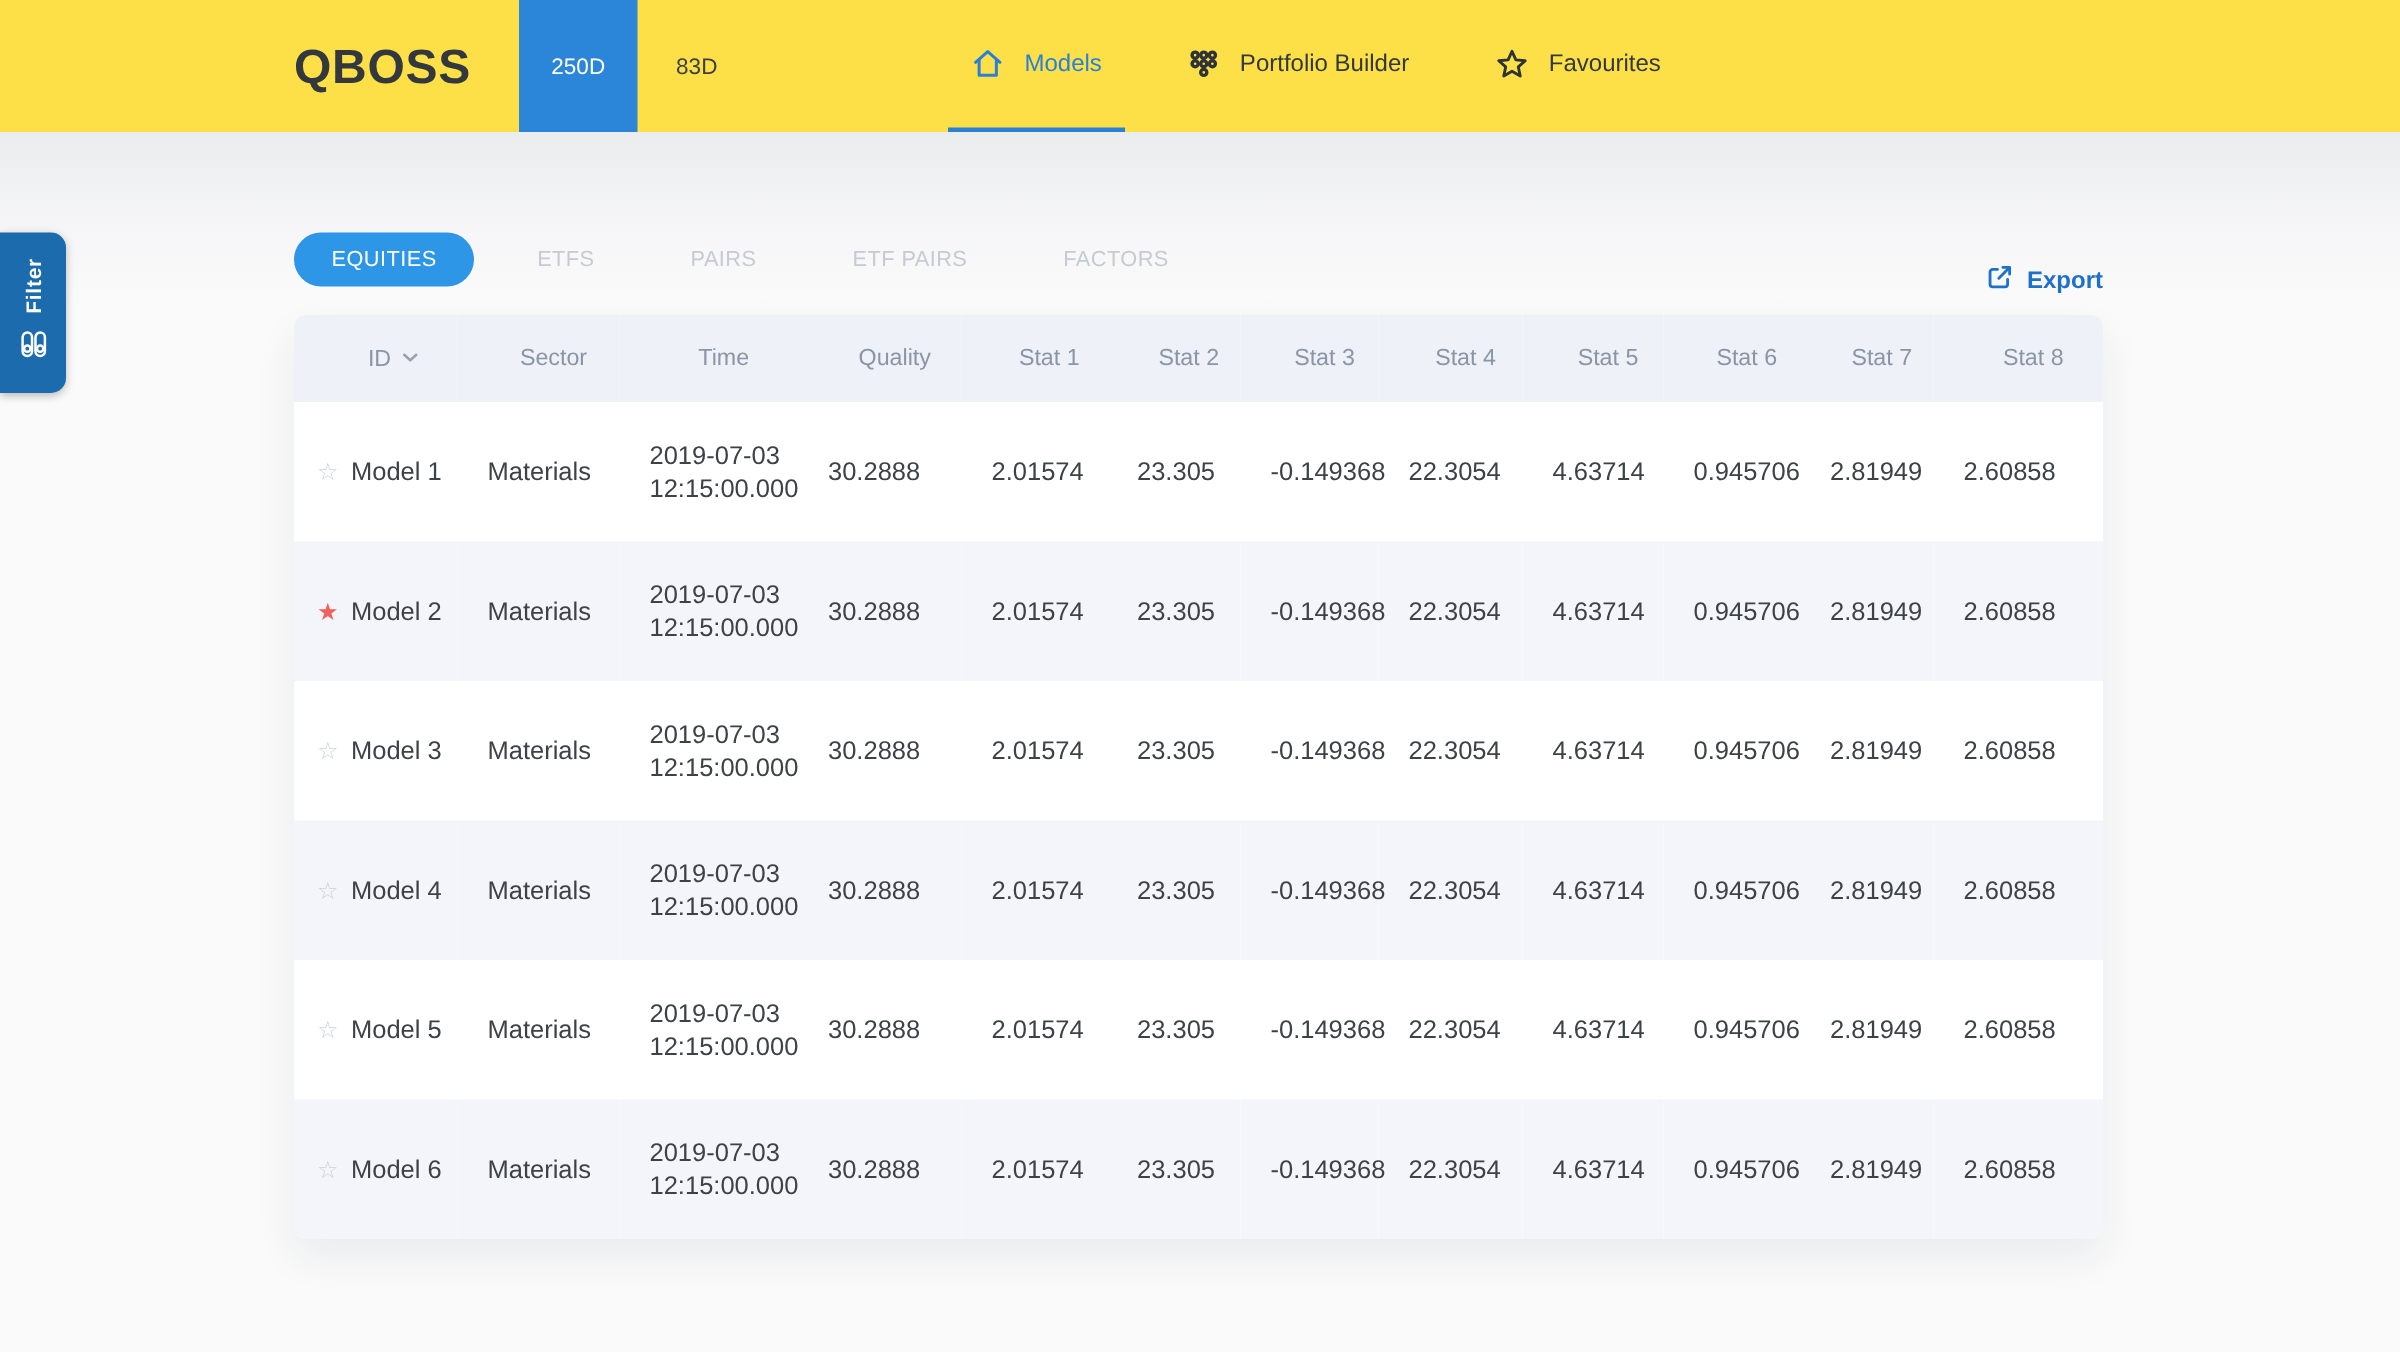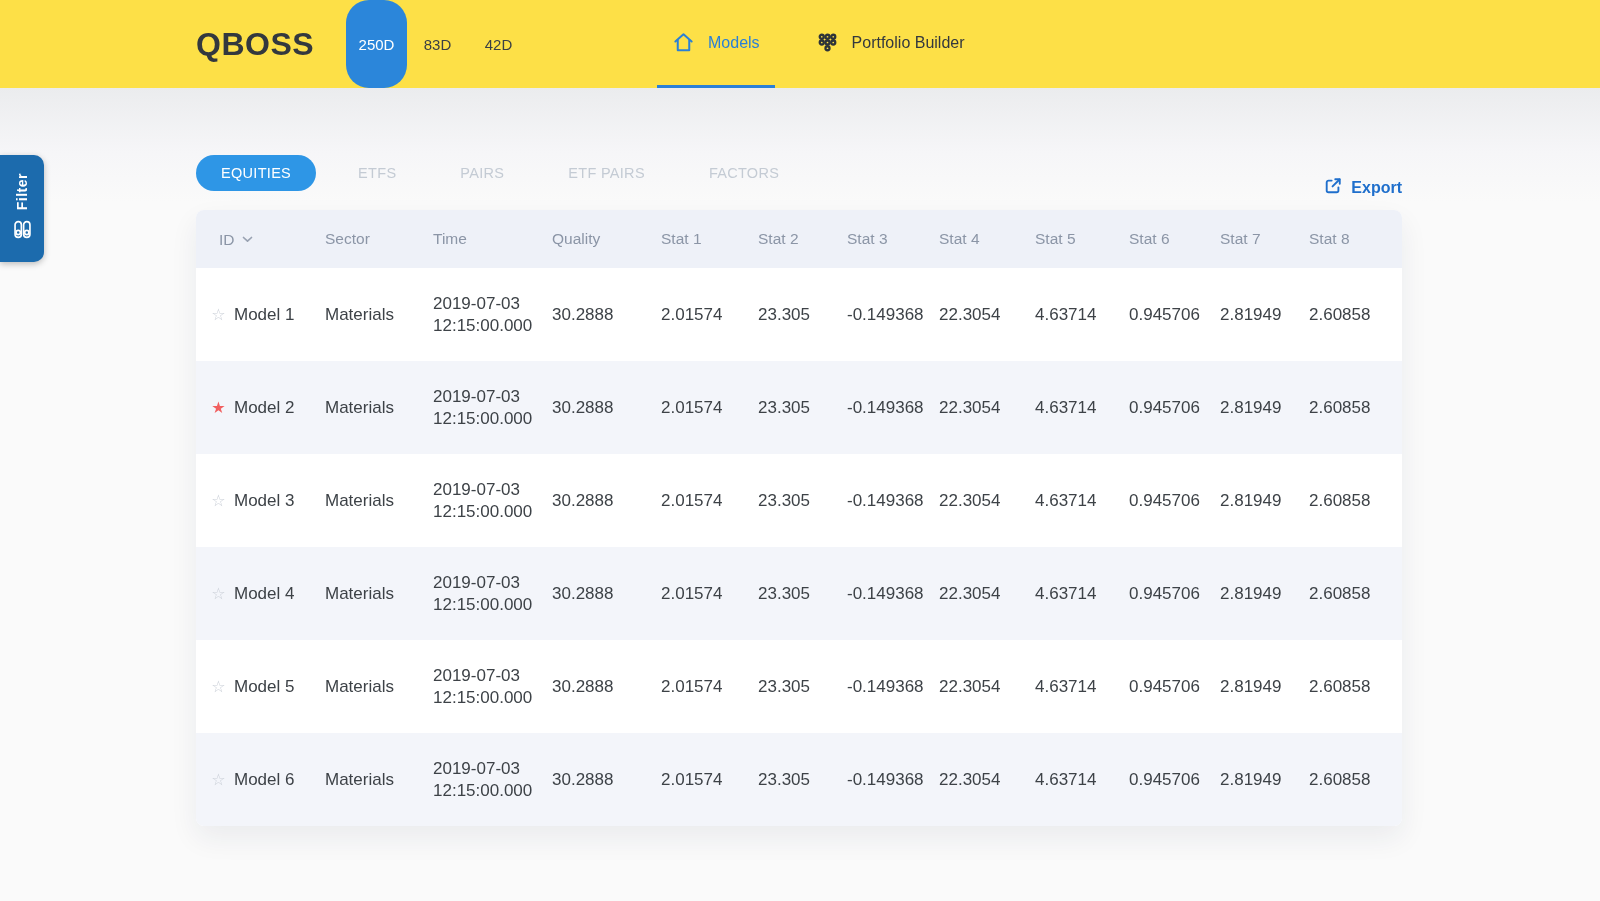--- a/index.html
+++ b/index.html
@@ -24,28 +24,27 @@
     display: flex;
     align-items: center;
     width: 150px;
     font-size: 32px;
     font-weight: 700;
     color: #33383e;
     letter-spacing: 0.5px;
   }
   .period-tabs { display: flex; }
   .period-tab {
-    width: 61px;
+    width: 79px;
     display: flex;
     align-items: center;
     justify-content: center;
     font-size: 15px;
     color: #3a3f45;
     cursor: pointer;
-    border-radius: 23px;
   }
   .period-tab.active { background: #2b86da; color: #ffffff; }
 
   .main-nav {
     margin-left: 128px;
     display: flex;
     align-items: stretch;
     gap: 26px;
   }
   .nav-item {
@@ -137,21 +136,21 @@
   .table-card {
     margin-top: 19px;
     background: #ffffff;
     border-radius: 8px;
     overflow: hidden;
     box-shadow: 0 12px 28px rgba(25, 39, 70, 0.07);
   }
   table { width: 100%; border-collapse: collapse; table-layout: fixed; }
   thead tr { height: 58px; background: #eef1f8; }
   th {
-    text-align: left;
+    text-align: center;
     padding-left: 20px;
     font-weight: 400;
     font-size: 15.5px;
     color: #8b95a6;
     white-space: nowrap;
   }
   th.id-col { padding-left: 23px; }
   th .sort-chevron { margin-left: 7px; vertical-align: 2px; }
   tbody tr { height: 93px; background: #ffffff; }
   tbody tr:nth-child(even) { background: #f3f5fa; }
@@ -181,23 +180,20 @@
 
 <header class="app-header">
   <div class="brand">QBOSS</div>
 
   <div class="period-tabs">
     <div class="period-tab active">
       <span>250D</span>
     </div>
     <div class="period-tab">
       <span>83D</span>
-    </div>
-    <div class="period-tab">
-      <span>42D</span>
     </div>
   </div>
 
   <nav class="main-nav">
     <div class="nav-item active">
       <span>
         <svg width="23" height="23" viewBox="0 0 24 24" fill="none" stroke="#2a80d6" stroke-width="2.1" stroke-linecap="round" stroke-linejoin="round">
           <path d="M3.5 11 L12 3.5 L20.5 11"></path>
             <path d="M6 9.5 V20 H18 V9.5"></path>
         </svg>
@@ -210,20 +206,28 @@
           <circle cx="6" cy="6" r="2.1"></circle>
             <circle cx="12" cy="6" r="2.1"></circle>
             <circle cx="18" cy="6" r="2.1"></circle>
           <circle cx="6" cy="12" r="2.1"></circle>
             <circle cx="12" cy="12" r="2.1"></circle>
             <circle cx="18" cy="12" r="2.1"></circle>
           <circle cx="12" cy="18" r="2.1"></circle>
         </svg>
       </span>
       <span>Portfolio Builder</span>
+    </div>
+    <div class="nav-item">
+      <span>
+        <svg width="24" height="24" viewBox="0 0 24 24" fill="none" stroke="#2e3338" stroke-width="1.9" stroke-linejoin="round">
+          <path d="M12 3.2 L14.6 8.9 L20.8 9.5 L16.2 13.6 L17.5 19.7 L12 16.5 L6.5 19.7 L7.8 13.6 L3.2 9.5 L9.4 8.9 Z"></path>
+        </svg>
+      </span>
+      <span>Favourites</span>
     </div>
   </nav>
 </header>
 
 <div class="main">
 
   <div class="filter-tab">
     <span class="filter-label">Filter</span>
     <span>
       <svg width="21" height="21" viewBox="0 0 24 24" fill="none" stroke="#ffffff" stroke-width="1.9">

